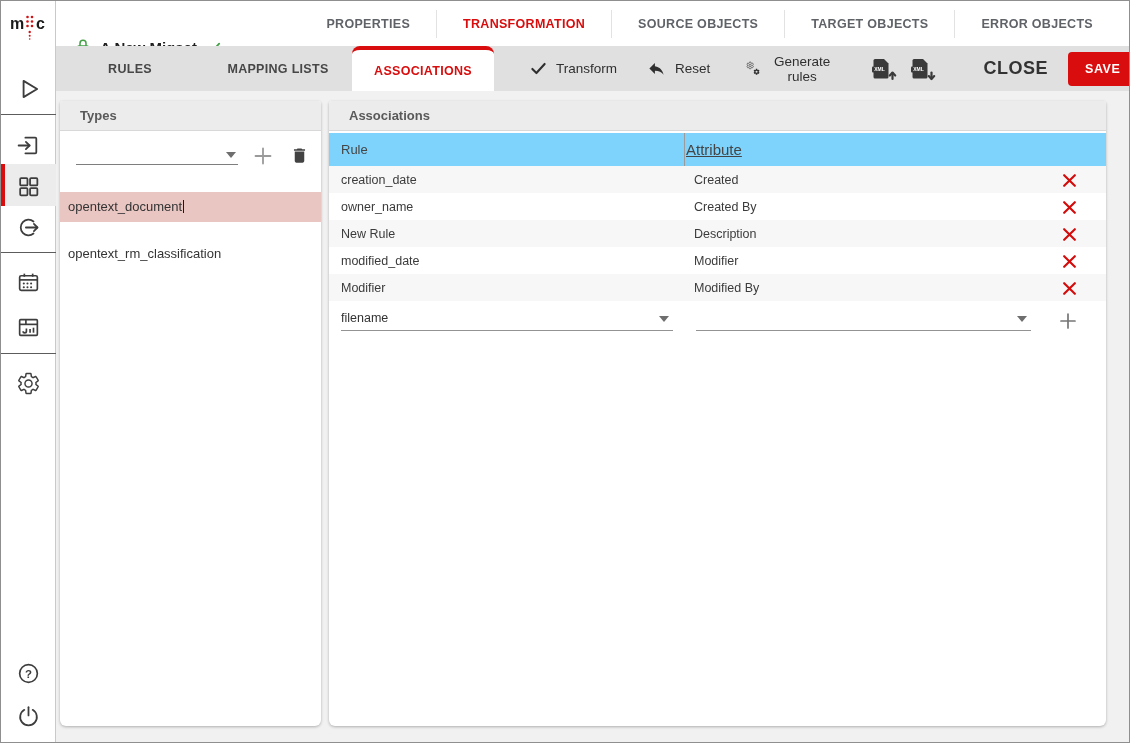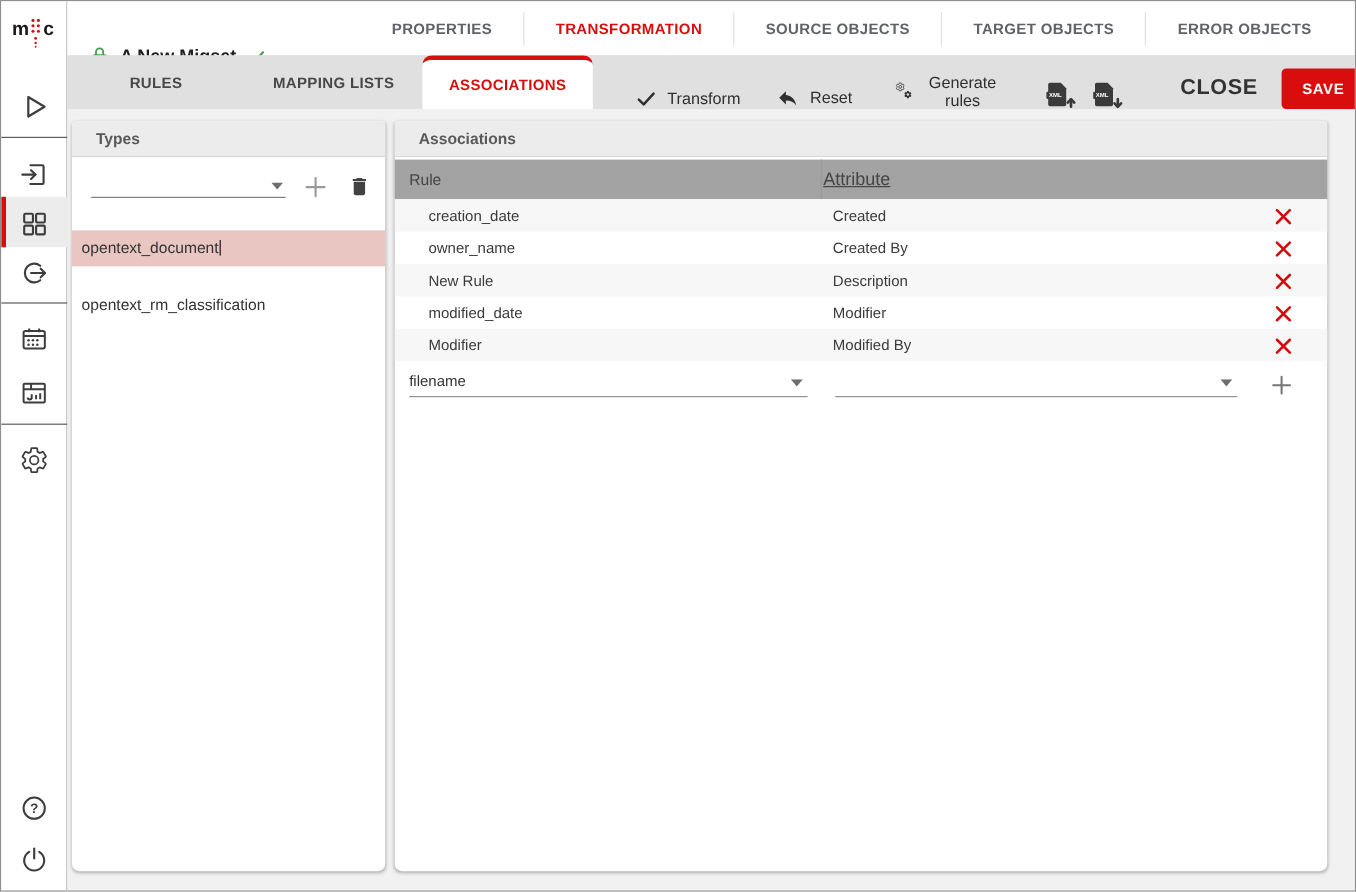--- a/index.html
+++ b/index.html
@@ -19,21 +19,21 @@
   :root { --accent:#d90d0d; --green:#43a047; }
   .topbar { position:absolute; left:55px; top:0; right:0; height:45px; background:#fff; display:flex; align-items:center; }
   .migset { display:flex; align-items:flex-end; gap:8px; padding-left:18px;margin-top:47px; }
   .migset-name { font-size:15px; font-weight:bold; color:#1f1f1f; }
   .top-tabs { margin-left:auto; display:flex; align-items:center; height:45px; padding-right:10px; }
   .top-tab { height:28px; display:flex; align-items:center; padding:0 26px; font-size:12.5px; font-weight:bold; letter-spacing:.3px; color:#5f6368; background:none; border:none; cursor:pointer; }
   .top-tab + .top-tab { border-left:1px solid #e2e2e2; }
   .top-tab.active { color:var(--accent); }
 
   
-  .toolbar { position:absolute; left:55px; top:45px; right:0; height:45px; background:#e0e0e0; display:flex; align-items:flex-end; }
+  .toolbar { position:absolute; left:55px; top:45px; right:0; height:45px; background:#e0e0e0; display:flex; align-items:center; }
   .tb-tab { width:148px; height:45px; display:flex; align-items:center; justify-content:center; font-size:12.5px; font-weight:bold; letter-spacing:.3px; color:#474747; background:none; border:none; cursor:pointer; }
   .tb-tab.active { width:142px; background:#fff; color:var(--accent); border-top:4px solid var(--accent); border-radius:8px 8px 0 0; }
   .tb-btn { display:flex; align-items:center; gap:9px; background:none; border:none; cursor:pointer; font-size:13.5px; color:#2f2f2f; font-family:inherit; }
   .tb-divider { width:1px; height:26px; background:#6f6f6f; margin:0 18px; }
   .btn-close { font-size:18px; font-weight:bold; letter-spacing:.5px; color:#333; background:none; border:none; cursor:pointer; padding:8px 12px; }
   .btn-save { font-size:12.5px; font-weight:bold; letter-spacing:.5px; color:#fff; background:var(--accent); border:none; border-radius:4px; padding:10px 17px; margin:0 26px 0 8px; cursor:pointer; }
 
   
   .content { position:absolute; left:55px; top:90px; right:0; bottom:0; background:#f1f1f1; }
   .panel { position:absolute; top:10px; height:625px; background:#fff; border-radius:3px 3px 6px 6px; box-shadow:0 1px 3px rgba(0,0,0,.28); }
@@ -50,27 +50,27 @@
   .types-plus { margin-left:14px; margin-bottom:-2px; }
   .types-trash { margin-left:16px; margin-bottom:0; }
   .type-item { height:30px; line-height:30px; font-size:13px; color:#333; padding-left:8px; cursor:pointer; white-space:nowrap; overflow:hidden;margin-top:17px; }
   .type-item.selected { background:#eac6c3; }
   .caret { display:none; width:1px; height:13px; background:#1a1a1a; vertical-align:-2px; margin-left:1px; }
   .type-item.editing .caret { display:inline-block; }
 
   
   .assoc-toolbar { height:40px; display:flex; align-items:center; padding-left:12px; border-bottom:1px solid #ececec; }
   .assoc-divider { width:1px; height:28px; background:#cdcdcd; margin:0 22px; }
-  .assoc-head { height:33px; background:#a3a3a3; display:flex; align-items:stretch; margin-top:2px; }
+  .assoc-head { height:33px; background:#7dd3fc; display:flex; align-items:stretch; margin-top:2px; }
   .col-rule { width:355px; padding-left:12px; display:flex; align-items:center; font-size:13px; color:#454545; }
   .col-attr { flex:1; padding-left:1px; display:flex; align-items:center; font-size:15px; color:#454545; border-left:1px solid #9b9b9b;text-decoration:underline; }
   .assoc-row { position:relative; height:27px; display:flex; align-items:stretch; }
   .assoc-row.odd { background:#f7f7f7; }
   .cell { display:flex; align-items:center; font-size:12.5px; color:#3b3b3b; }
-  .cell.rule { width:355px; padding-left:28px; }
+  .cell.rule { width:355px; padding-left:12px; }
   .cell.attr { flex:1; padding-left:10px; }
   .row-delete { position:absolute; right:28px; top:6px; width:16px; height:16px; background:none; border:none; cursor:pointer; padding:0; }
   .new-row { position:relative; height:38px; }
   .nr-select { position:absolute; bottom:8px; height:24px; border-bottom:1px solid #939393; font-size:12.5px; color:#333; display:flex; align-items:flex-end; padding-bottom:5px; cursor:pointer; }
   .nr-rule { left:12px; width:332px; }
   .nr-attr { left:367px; width:335px; }
   .nr-select .select-arrow { bottom:8px; right:4px; }
   .nr-plus { position:absolute; right:28px; bottom:8px; }
 
   .ico { display:block; }

